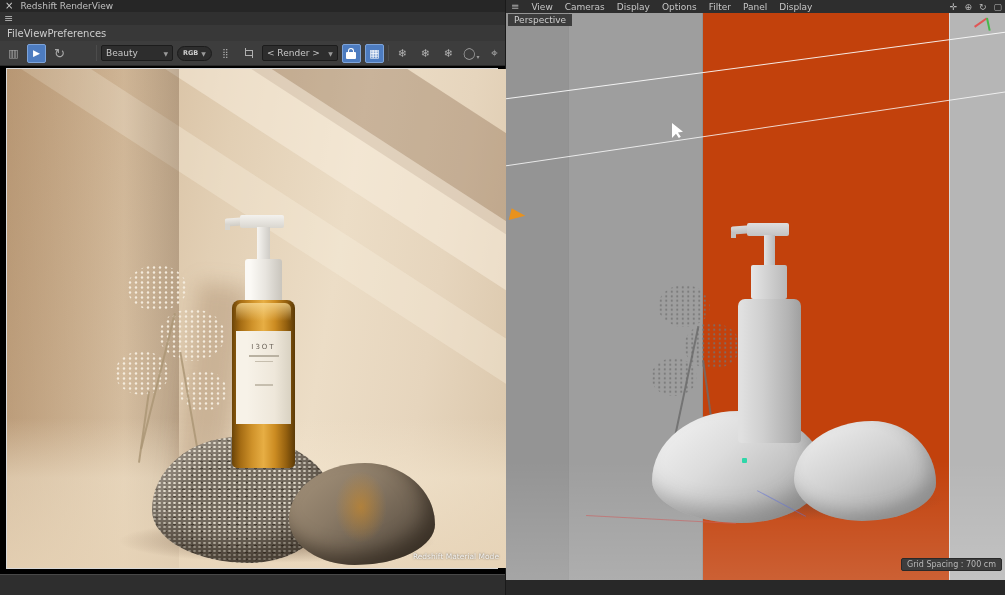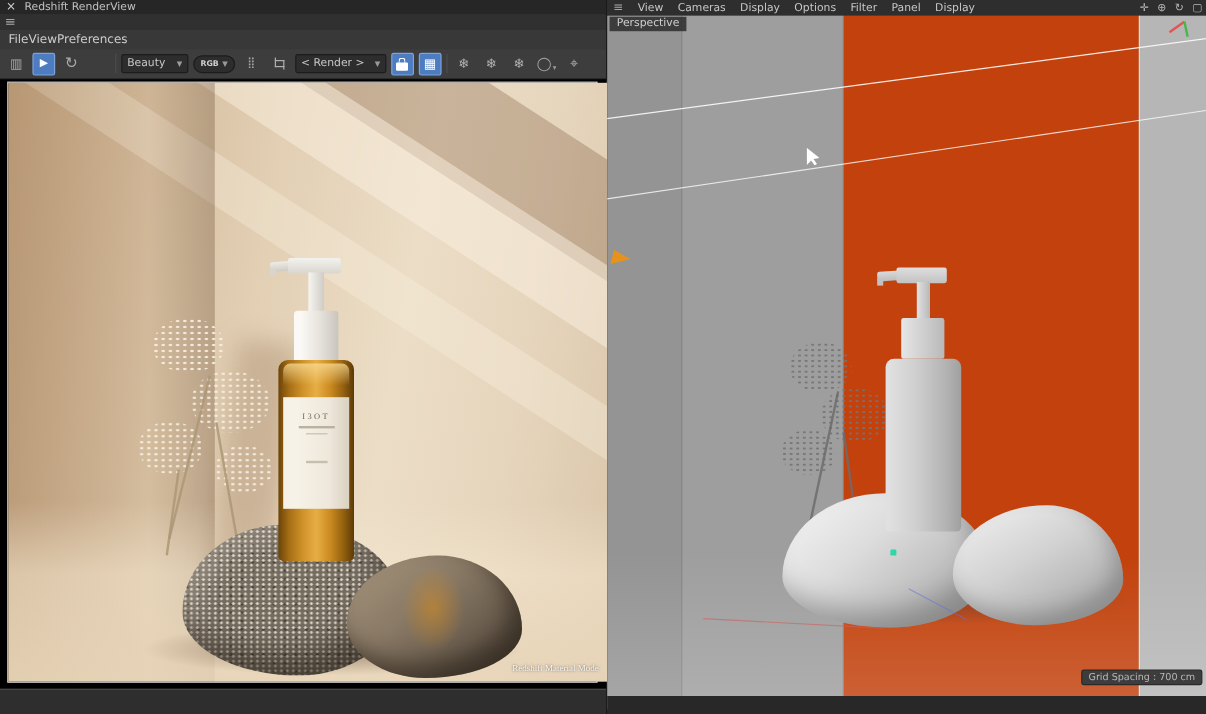--- a/index.html
+++ b/index.html
@@ -14,40 +14,40 @@
   .rv-hamb { color:#a8a8a8; font-size:11px; line-height:11px; }
   .rv-menubar { position:absolute; left:0; top:25px; width:505px; height:16px; background:#383838; display:flex; align-items:center; padding-left:7px; font-size:10px; color:#cccccc; }
   .rv-menubar span { cursor:default; }
   .rv-toolbar { position:absolute; left:0; top:41px; width:505px; height:25px; background:#3d3d3d; display:flex; align-items:center; gap:4px; padding:0 4px; border-bottom:1px solid #2a2a2a; }
   .tb { width:19px; height:19px; display:flex; align-items:center; justify-content:center; background:#3a3a3a; border:1px solid #2c2c2c; border-radius:2px; color:#a8a8a8; font-size:11px; flex:0 0 auto; }
   .tb.active { background:#4d7cc0; border-color:#7da3d8; color:#fff; }
   .tb.plain { background:transparent; border-color:transparent; }
   .rt-label { font-size:16px; font-weight:bold; font-style:italic; color:#8f8f8f; letter-spacing:1px;margin-top:40px; }
   .dd { display:flex; align-items:center; justify-content:space-between; background:#2d2d2d; border:1px solid #1c1c1c; height:16px; padding:0 4px; font-size:9px; color:#c8c8c8; border-radius:2px; flex:0 0 auto; gap:6px; }
   .dd .arr { font-size:6px; color:#9a9a9a; }
-  .dd.aov { width:56px; }
+  .dd.aov { width:72px; }
   .dd.bucket { width:76px; }
   .rgb-btn { display:flex; align-items:center; gap:3px; background:#2d2d2d; border:1px solid #1c1c1c; border-radius:8px; height:15px; padding:0 5px; color:#cfcfcf; font-size:6.5px; font-weight:bold; flex:0 0 auto; }
   .rgb-btn .arr { font-size:6px; color:#9a9a9a; }
   .sep { width:1px; height:16px; background:#4c4c4c; flex:0 0 auto; }
   .crop-ic { position:relative; width:11px; height:11px; }
   .crop-ic i { position:absolute; display:block; }
   .crop-ic .c1 { left:2px; top:0; width:8px; height:8px; border-left:1.5px solid #b0b0b0; border-bottom:1.5px solid #b0b0b0; }
   .crop-ic .c2 { left:0px; top:2px; width:8px; height:8px; border-top:1.5px solid #b0b0b0; border-right:1.5px solid #b0b0b0; margin-left:2px; }
   .lock-ic { position:relative; width:10px; height:11px; }
   .lock-ic .shackle { position:absolute; left:2px; top:0; width:6px; height:5px; border:1.5px solid #fff; border-bottom:none; border-radius:3px 3px 0 0; }
   .lock-ic .body { position:absolute; left:0; top:4px; width:10px; height:7px; background:#fff; border-radius:1px; }
   .snow { font-size:11px; color:#b2b2b2; }
   .region-wrap { display:flex; align-items:flex-end; }
   .region-wrap .arr { font-size:6px; color:#9a9a9a; margin-left:1px; }
 
   .rv-canvas { position:absolute; left:0; top:66px; width:505px; height:508px; background:#000; }
   .photo-frame { position:absolute; left:6px; top:2px; width:492px; height:501px; border:1px solid #d8d8d8; }
   .photo { position:absolute; left:0; top:0; width:500px; height:499px; overflow:hidden;
-           background:linear-gradient(100deg,#c8ab8a 0%,#d4bb9c 18%,#e2cfb4 40%,#ecddc6 62%,#e6d5bd 80%,#d9c5a9 100%);font-family:Liberation Serif, serif; }
+           background:linear-gradient(100deg,#c8ab8a 0%,#d4bb9c 18%,#e2cfb4 40%,#ecddc6 62%,#e6d5bd 80%,#d9c5a9 100%); }
   .photo > div { position:absolute; }
   .ph-shadowband { left:-100px; top:-70px; width:760px; height:85px; background:rgba(118,84,52,0.30); transform:rotate(33deg); }
   .ph-streak1 { left:-80px; top:22px; width:740px; height:58px; background:rgba(250,240,224,0.50); transform:rotate(33deg); }
   .ph-streak2 { left:-130px; top:118px; width:780px; height:38px; background:rgba(250,240,224,0.35); transform:rotate(33deg); }
   .ph-leftwall { left:0; top:0; width:172px; height:100%;
                  background:linear-gradient(to right, rgba(148,108,68,0.32), rgba(148,108,68,0.10) 68%, rgba(92,62,36,0.30) 100%); }
   .ph-floor { left:0; bottom:0; width:100%; height:150px;
               background:linear-gradient(to bottom, rgba(244,230,206,0) 0%, rgba(244,230,206,0.55) 40%, rgba(233,214,186,0.85) 100%); }
   .ph-bshadow { left:178px; top:215px; width:52px; height:225px; background:rgba(128,90,54,0.26); filter:blur(10px); transform:rotate(7deg); }
   .fl { background-image:radial-gradient(rgba(246,238,224,0.95) 1.1px, rgba(246,238,224,0) 1.6px); background-size:6px 5px; border-radius:50%; }

